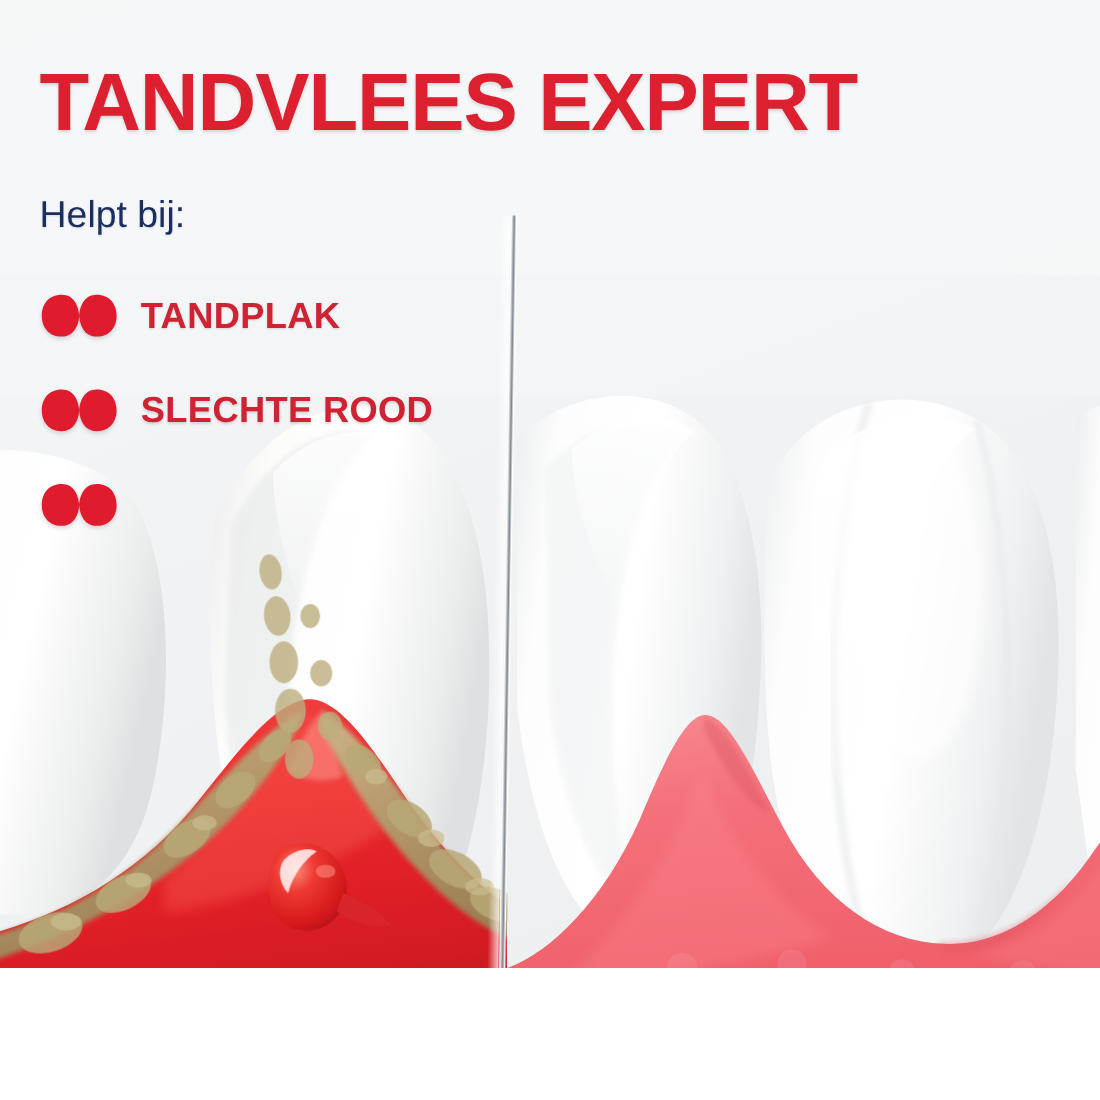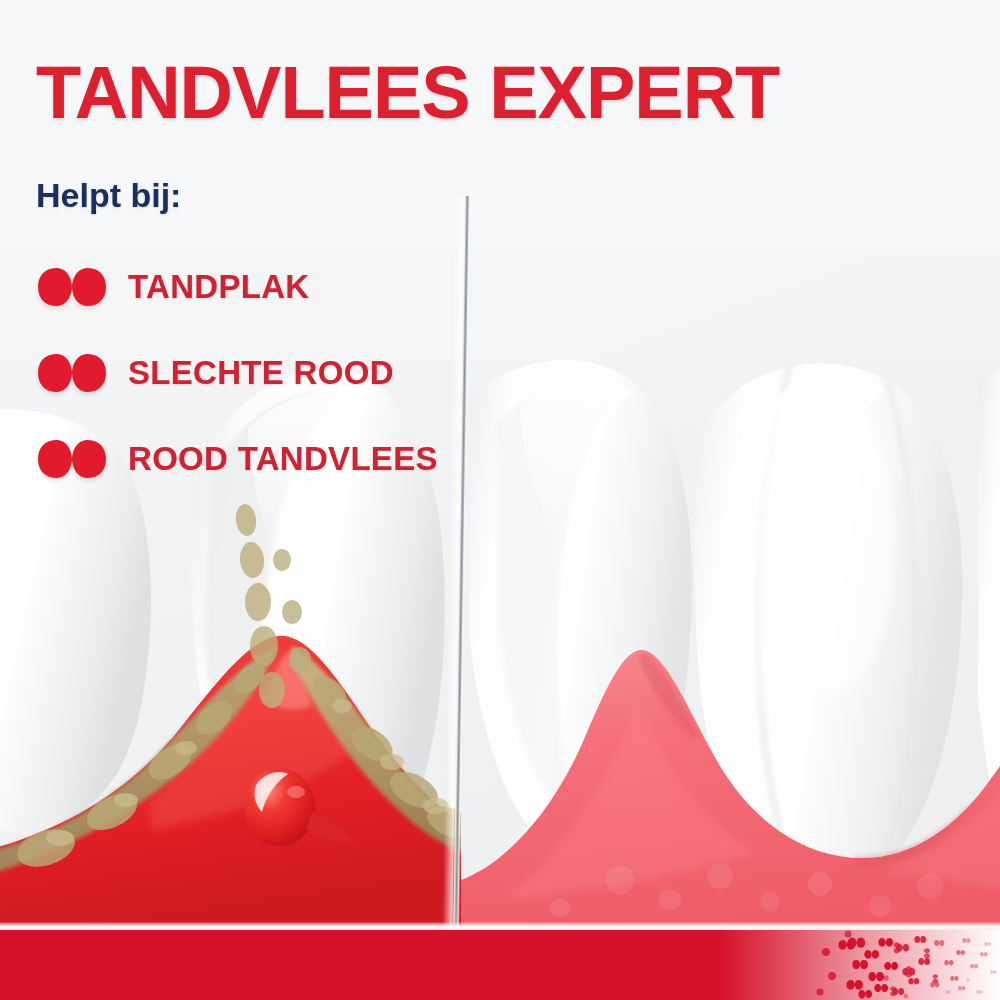--- a/index.html
+++ b/index.html
@@ -3,21 +3,21 @@
 <meta charset="utf-8">
 <title>Tandvlees Expert</title>
 <style>
   * { margin:0; padding:0; box-sizing:border-box; }
   html, body {
     width:1000px; height:1000px; overflow:hidden;
     font-family:"Liberation Sans", sans-serif;
     background:#ffffff;
   }
   #stage {
-    position:relative; width:1000px; height:1000px; overflow:hidden;
+    position:relative; width:1000px; height:880px; overflow:hidden;
     background:linear-gradient(160deg,#f7f8f9 0%,#f2f3f5 40%,#eceef0 100%);
   }
 
   
   .illus { position:absolute; inset:0; overflow:hidden; }
   .illus svg { position:absolute; inset:0; width:1000px; height:1000px; display:block; }
 
   
   .divider{
     position:absolute; left:458px; top:196px; width:7px; height:736px;
@@ -40,21 +40,21 @@
   .textwrap{ position:absolute; left:0; top:0; width:1000px; z-index:20; }
   .title{
     position:absolute; left:36px; top:56px;
     font-size:74px; font-weight:bold; letter-spacing:-1px;
     color:#dc2030; line-height:1;
     text-shadow:0 2px 3px rgba(120,120,130,.28);
     white-space:nowrap;
   }
   .subtitle{
     position:absolute; left:36px; top:178px;
-    font-size:34px; font-weight:bold; color:#1a2f5e; line-height:1;
+    font-size:34px; font-weight:normal; color:#1a2f5e; line-height:1;
     text-shadow:0 1px 2px rgba(120,120,130,.22);
   }
   .benefits{ position:absolute; left:36px; top:256px; list-style:none; }
   .benefit{
     display:flex; align-items:center; height:62px; margin-bottom:24px;text-align:center;
   }
   .bullet{
     width:72px; height:42px; flex:0 0 72px; margin-right:20px;
     display:block;
     filter:drop-shadow(0 2px 2px rgba(120,120,130,.3));
@@ -309,21 +309,20 @@
         <span class="benefit-label">SLECHTE ROOD</span>
       </li>
 
       <li class="benefit">
         <svg class="bullet" viewBox="0 0 72 42">
           <path d="M 20 2 C 31 2 35.5 12 36 21 C 36.5 12 41 2 52 2
                    C 63.5 2 70 10.5 70 21 C 70 31.5 63.5 40 52 40
                    C 41 40 36.5 30 36 21 C 35.5 30 31 40 20 40
                    C 8.5 40 2 31.5 2 21 C 2 10.5 8.5 2 20 2 Z" fill="#e01b2e"></path>
         </svg>
-        <span class="benefit-label">ROOD TANDVLEES</span>
       </li>
 
     </ul>
   </div>
 
   <div class="bar-gap"></div>
   <div class="bottombar">
     <svg class="bar-svg" viewBox="0 0 1000 70" preserveAspectRatio="none" aria-hidden="true">
       <defs>
         <linearGradient id="barG" x1="0" y1="0" x2="1" y2="0">

